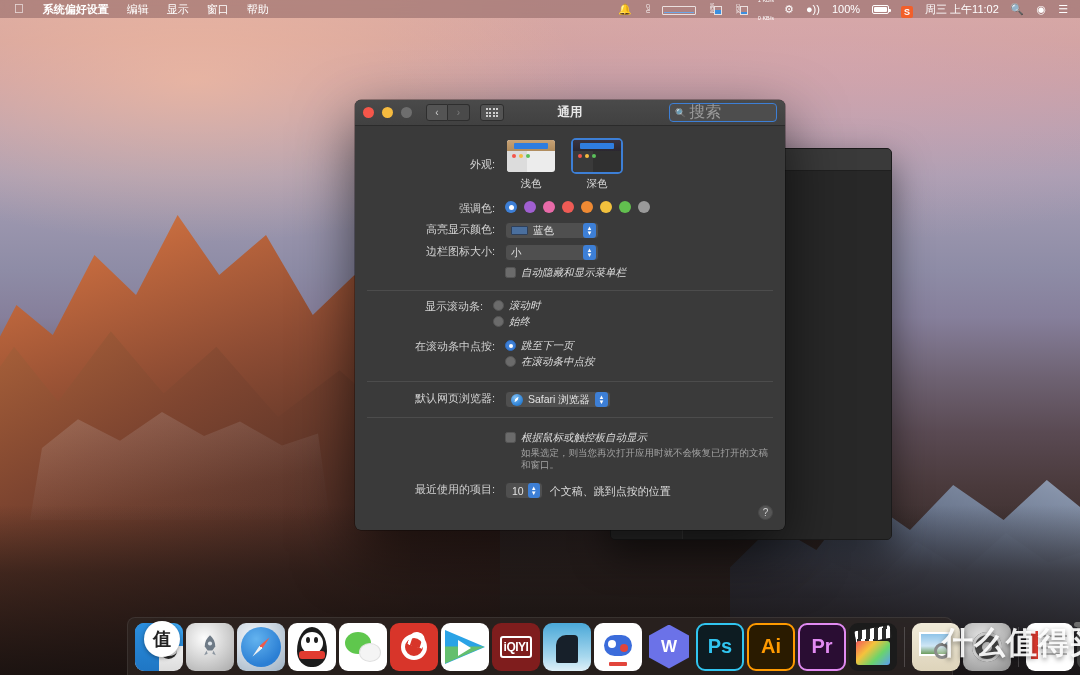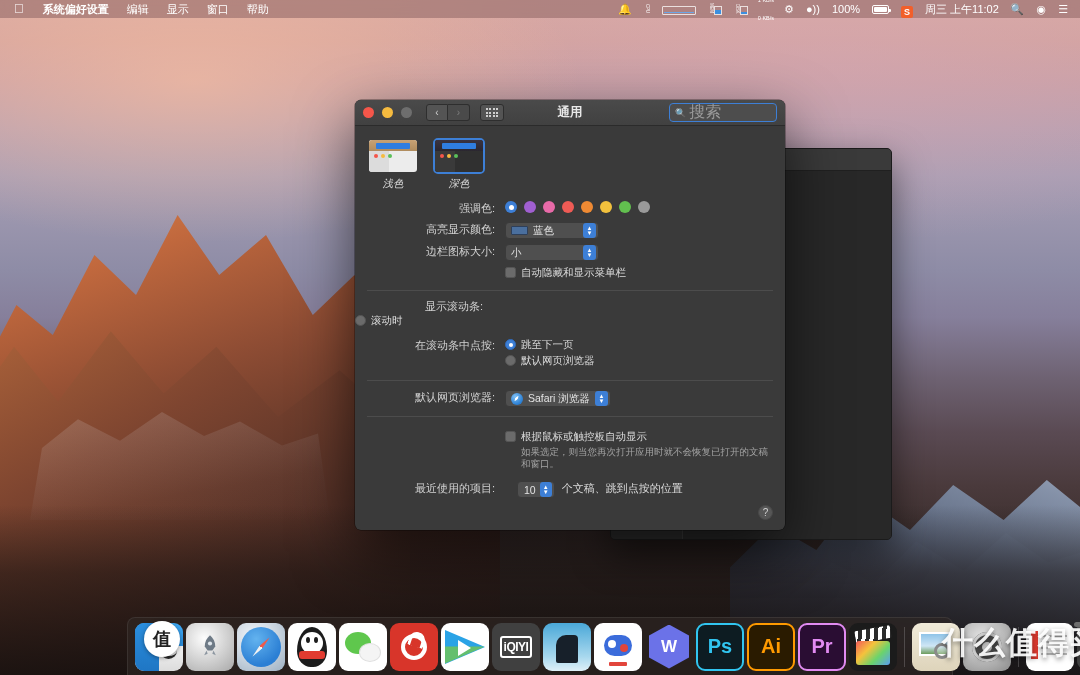--- a/index.html
+++ b/index.html
@@ -180,21 +180,21 @@
   .thumb .tb-body { height:100%; display:flex; }
   .lightthumb .tb-top{background:linear-gradient(180deg,#c8a275,#b08c5e);}
   .lightthumb .tb-body{background:#ececec;}
   .lightthumb .tb-side{width:20px;background:#dcdcdc;}
   .darkthumb .tb-top{background:linear-gradient(180deg,#3a3340,#2b2730);}
   .darkthumb .tb-body{background:#303030;}
   .darkthumb .tb-side{width:20px;background:#3a3a3a;}
   .tdots{position:absolute;left:5px;top:14px;display:flex;gap:3px;}
   .tdots i{width:4px;height:4px;border-radius:50%;display:block;}
   .tdots i:nth-child(1){background:#f5564a;} .tdots i:nth-child(2){background:#f6bb3f;} .tdots i:nth-child(3){background:#5ac05a;}
-  .theme .tname { margin-top:3px; font-size:10.5px; color:#d8d8d8;font-style:italic; }
+  .theme .tname { margin-top:3px; font-size:10.5px; color:#d8d8d8; }
 
   
   .accent-row { padding-bottom:6px; }
   .swatches { display:flex; gap:7px; align-items:center; }
   .sw { width:12px; height:12px; border-radius:50%; position:relative; cursor:pointer; }
   .sw.active::after {
     content:""; position:absolute; left:3.5px; top:3.5px; width:5px; height:5px;
     border-radius:50%; background:#fff;
   }
 
@@ -213,55 +213,55 @@
   .colchip { width:17px; height:9px; background:#4a6f9e; border:1px solid #2e3f59; border-radius:1px; }
   .safari-ic {
     width:12px; height:12px; border-radius:50%;
     background:radial-gradient(circle at 35% 30%, #7fc0f5, #2a7fd4 70%);
     position:relative;
   }
   .safari-ic::after{content:"";position:absolute;left:4px;top:2px;width:3px;height:7px;background:#fff;
     transform:rotate(35deg); clip-path:polygon(50% 0,100% 50%,50% 100%,0 50%);}
 
   
-  .cb { display:flex; align-items:flex-start; gap:5px; margin-bottom:3px; font-size:10.5px; color:#dcdcdc; line-height:13px;}
+  .cb { display:flex; align-items:flex-start; gap:5px; margin-bottom:3px; font-size:10.5px; color:#dcdcdc; line-height:13px;font-style:italic;}
   .box {
     width:11px; height:11px; border-radius:2.5px; flex-shrink:0; margin-top:.5px;
     background:#6b6b6b; border:1px solid #565656;
   }
   .box.on { background:#3d7fd6; border-color:#2f6bbd; position:relative; }
   .box.on::after {
     content:""; position:absolute; left:3px; top:1px; width:3.5px; height:6px;
     border:solid #fff; border-width:0 1.6px 1.6px 0; transform:rotate(42deg);
   }
   .rd {
     width:11px; height:11px; border-radius:50%; flex-shrink:0; margin-top:.5px;
     background:#6b6b6b; border:1px solid #565656;
   }
   .rd.on { background:#3d7fd6; border-color:#2f6bbd; position:relative; }
   .rd.on::after { content:""; position:absolute; left:3px; top:3px; width:4px; height:4px; border-radius:50%; background:#fff; }
   .hint { font-size:9.5px; color:#a3a3a3; margin-left:16px; margin-top:1px; line-height:12px; }
 
   
-  .stepper-line { display:flex; align-items:flex-start; gap:7px;margin-left:12px; }
+  .stepper-line { display:flex; align-items:flex-end; gap:7px; }
   .stepper {
     height:17px; background:#4f4f4f; border:1px solid #3a3a3a; border-radius:4px;
     display:inline-flex; align-items:center; padding:0 2px 0 6px; gap:4px;
     font-size:10.5px; color:#e2e2e2;
   }
   .stepper .chev { width:12px; height:15px; background:#3d7fd6; border-radius:3px;
     display:flex; flex-direction:column; align-items:center; justify-content:center; color:#fff; font-size:6px; line-height:5px; }
 
   .helpbtn {
     position:absolute; right:12px; bottom:10px; width:15px; height:15px; border-radius:50%;
     background:#565656; border:1px solid #484848; color:#cfcfcf;
     font-size:10px; text-align:center; line-height:14px;
   }
 
-  .block { padding:8px 0;flex-direction:column; }
+  .block { padding:8px 0; }
 
   
   #dock {
     position:absolute; left:50%; transform:translateX(-50%);
     bottom:0; width:826px; height:58px;
     background:rgba(50,42,38,.58);
     backdrop-filter:blur(12px);
     border-radius:8px 8px 0 0;
     border:1px solid rgba(255,255,255,.08); border-bottom:none;
     display:flex; align-items:center; padding:0 7px; gap:3px;
@@ -298,21 +298,21 @@
   .ic-netease .o::after{content:"";position:absolute;left:4px;top:-6px;width:10px;height:12px;
     border:3px solid #fff;border-radius:8px 8px 0 0;border-bottom:none;transform:rotate(18deg);}
   .ic-tencentv{background:#ffffff;}
   .ic-tencentv .tri{position:absolute;left:4px;top:7px;width:0;height:0;
     border-left:40px solid #2aa3e6;border-top:17px solid transparent;border-bottom:17px solid transparent;}
   .ic-tencentv .tri2{position:absolute;left:4px;top:7px;width:0;height:0;
     border-left:40px solid rgba(120,200,70,.75);border-top:17px solid transparent;border-bottom:17px solid transparent;
     clip-path:polygon(0 50%,100% 50%,0 100%);}
   .ic-tencentv .play{position:absolute;left:17px;top:17px;width:0;height:0;
     border-left:13px solid #fff;border-top:8px solid transparent;border-bottom:8px solid transparent;}
-  .ic-iqiyi{background:#404040;display:flex;align-items:center;justify-content:center;}
+  .ic-iqiyi{background:#7f1d1d;display:flex;align-items:center;justify-content:center;}
   .ic-iqiyi span{color:#fff;font-size:12px;font-weight:bold;letter-spacing:-.5px;
     border:2px solid #fff;border-radius:3px;padding:2px 2px;}
   .ic-reader{background:linear-gradient(180deg,#4aa8d8,#a8d8ee 70%,#dff0f8);}
   .ic-reader .fig{position:absolute;left:13px;top:12px;width:22px;height:28px;background:#17202a;
     border-radius:10px 4px 2px 2px;}
   .ic-baidu{background:#ffffff;}
   .ic-baidu .cl{position:absolute;left:10px;top:12px;width:28px;height:21px;
     background:#2a5fd8;border-radius:12px; opacity:.92;}
   .ic-baidu .d1,.ic-baidu .d2{position:absolute;width:8px;height:8px;border-radius:50%;}
   .ic-baidu .d1{left:14px;top:17px;background:#fff;}
@@ -443,20 +443,21 @@
     <div id="wintitle">通用</div>
     <div class="searchbox">
       <span class="sicon">🔍</span>
       <span class="stext">搜索</span>
     </div>
   </div>
 
   <div id="content">
 
     <div class="row appearance-row">
+      <div class="lbl">外观:</div>
       <div class="fld">
         <div class="themes">
           <div class="theme">
             <div class="thumb lightthumb">
               <div class="tb-body">
                   <div class="tb-side"></div>
                 </div>
               <div class="tb-top" style="position:absolute;left:0;top:0;right:0;"></div>
               <div class="tb-bar"></div>
               <div class="tdots">
@@ -535,33 +536,37 @@
 
     <div class="sep"></div>
 
     <div class="row block">
       <div class="lbl">显示滚动条:</div>
       <div class="fld">
         <div class="cb">
           <span class="rd"></span>
           <span>滚动时</span>
         </div>
+        <div class="cb">
+          <span class="rd"></span>
+          <span>始终</span>
+        </div>
       </div>
     </div>
 
     <div class="row" style="padding-bottom:10px;">
       <div class="lbl">在滚动条中点按:</div>
       <div class="fld">
         <div class="cb">
           <span class="rd on"></span>
           <span>跳至下一页</span>
         </div>
         <div class="cb">
           <span class="rd"></span>
-          <span>默认网页浏览器</span>
+          <span>在滚动条中点按</span>
         </div>
       </div>
     </div>
 
     <div class="sep"></div>
 
     <div class="row" style="padding:9px 12px;">
       <div class="lbl">默认网页浏览器:</div>
       <div class="fld">
         <div class="popup">

